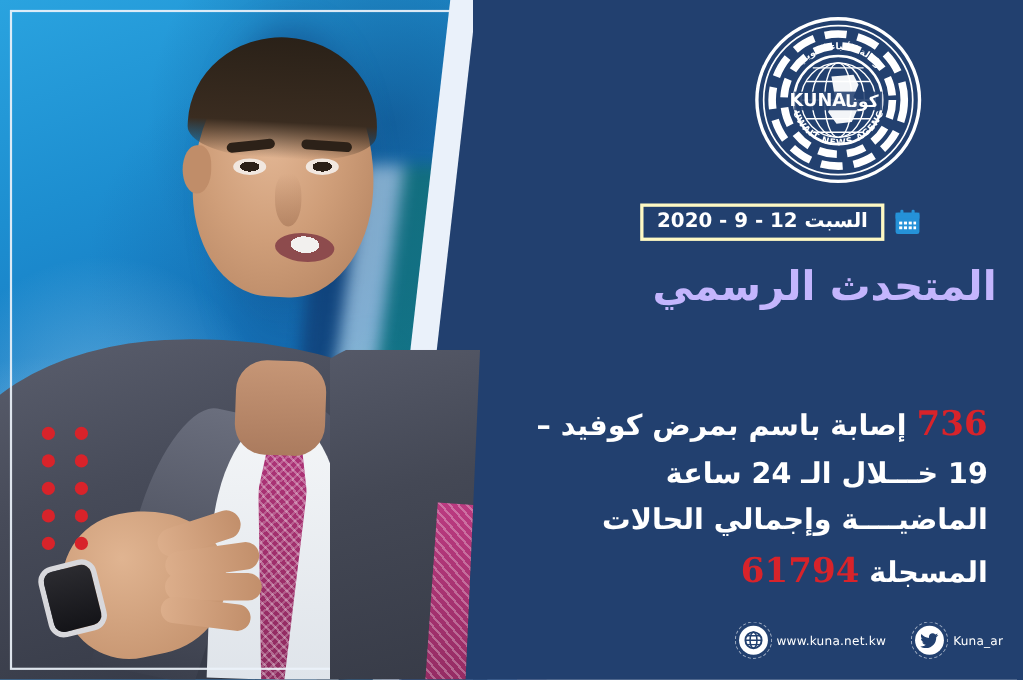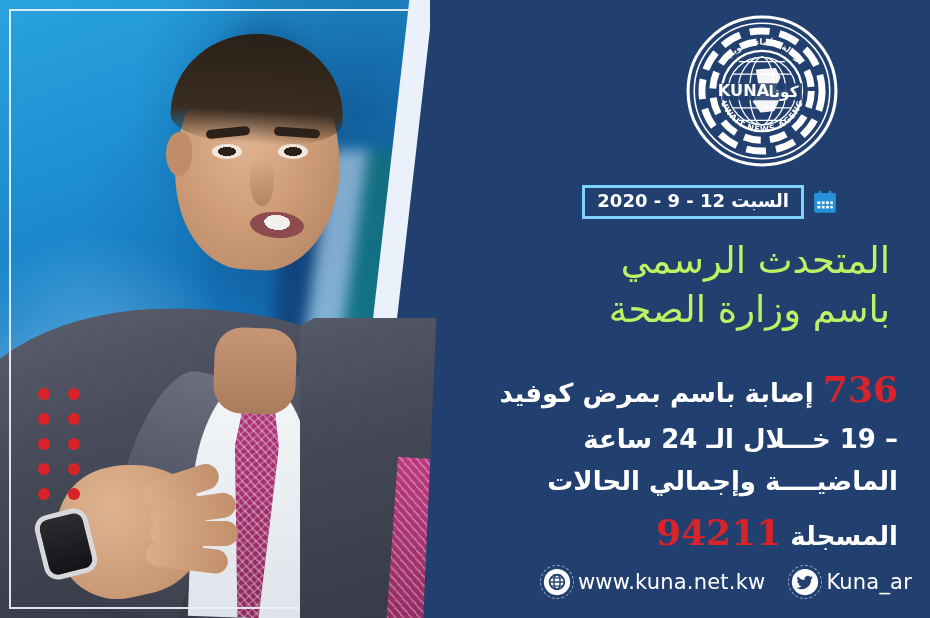--- a/index.html
+++ b/index.html
@@ -288,59 +288,59 @@
   .date-badge {
     position: absolute;
     right: 92px; top: 185px;
     display: flex;
     align-items: center;
     gap: 8px;
     direction: rtl;
   }
   .cal-icon { width: 26px; height: 26px; flex: none; }
   .date-box {
-    border: 3px solid #7dd3fc;
+    border: 3px solid #fef9c3;
     padding: 1px 12px 3px 12px;
     color: #ffffff;
     font-size: 18px;
     font-weight: bold;
     letter-spacing: .3px;
     white-space: nowrap;
     line-height: 1.35;
     font-family: "DejaVu Sans", "Liberation Sans", sans-serif;
   }
 
   .headline {
     position: absolute;
-    right: 40px; top: 236px;
+    right: 24px; top: 236px;
     width: 440px;
     text-align: right;
-    color: #bef264;
+    color: #c4b5fd;
     font-size: 37px;
-    font-weight: normal;
+    font-weight: bold;
     line-height: 1.33;
     letter-spacing: -0.5px;
     font-family: "DejaVu Sans", "Liberation Sans", sans-serif;
   }
   .headline .ln { display: block; }
 
   .body-text {
     position: absolute;
     right: 32px; top: 360px;
     width: 412px;
     text-align: right;
     color: #ffffff;
     font-size: 26px;
     font-weight: bold;
     line-height: 1.62;
     font-family: "DejaVu Sans", "Liberation Sans", sans-serif;
   }
   .num-red {
     color: #d8232a;
-    font-size: 36px;
+    font-size: 31px;
     font-weight: bold;
     font-family: "DejaVu Serif", "Liberation Serif", serif;
   }
 
   
   .dots {
     position: absolute;
     left: 38px; top: 388px;
     display: grid;
     grid-template-columns: repeat(2, 12px);
@@ -367,21 +367,21 @@
     padding-right: 18px;
     box-sizing: border-box;
     direction: ltr;
     z-index: 9;
   }
   .social {
     display: flex;
     align-items: center;
     gap: 7px;
     color: #ffffff;
-    font-size: 21px;
+    font-size: 11px;
     letter-spacing: .2px;
     white-space: nowrap;
     font-family: "DejaVu Sans", "Liberation Sans", sans-serif;
   }
   .social-ico {
     width: 28px; height: 28px;
     flex: none;
     position: relative;
   }
   .social-ico .ring {
@@ -506,30 +506,29 @@
             <rect x="13" y="15.5" width="2.6" height="2.4"></rect>
             <rect x="17" y="15.5" width="2.2" height="2.4"></rect>
           </g>
         </svg>
       </span>
       <span class="date-box">السبت 12 - 9 - 2020</span>
     </div>
 
     <div class="headline">
       <span class="ln">المتحدث الرسمي</span>
-      <span class="ln">باسم وزارة الصحة</span>
     </div>
 
     <div class="body-text">
       <span class="num-red">736</span>
       <span>إصابة باسم بمرض</span>
       <span>كوفيد – 19 خـــلال الـ 24</span>
       <span>ساعة الماضيــــة وإجمالي</span>
       <span>الحالات المسجلة</span>
-      <span class="num-red">94211</span>
+      <span class="num-red">61794</span>
     </div>
 
     <div class="footer">
 
 
       <div class="social">
         <span class="social-ico">
           <span class="ring"></span>
           <svg viewBox="0 0 32 32" width="28" height="28" aria-hidden="true">
             <circle cx="16" cy="16" r="15" fill="#ffffff"></circle>

